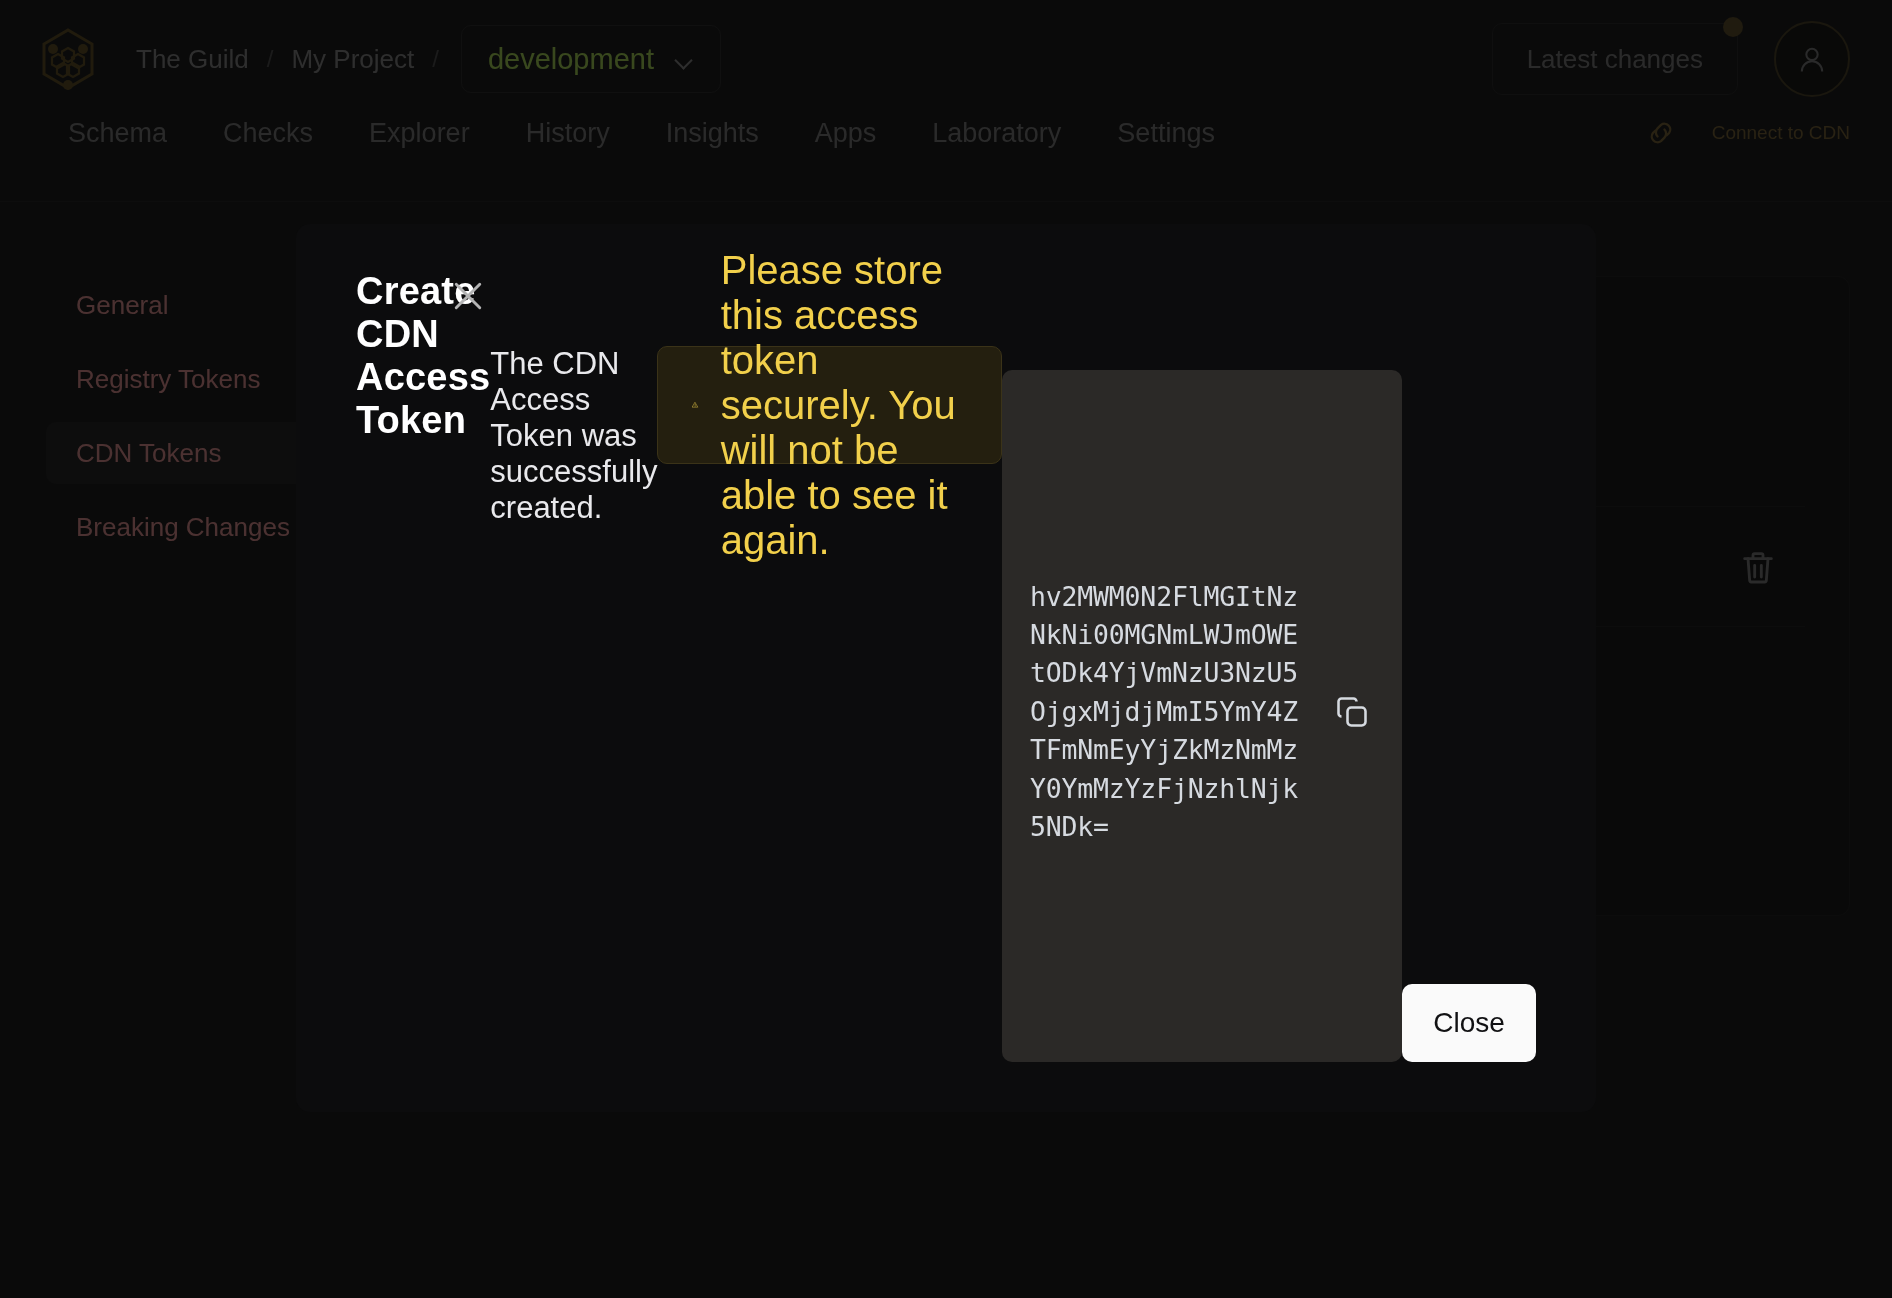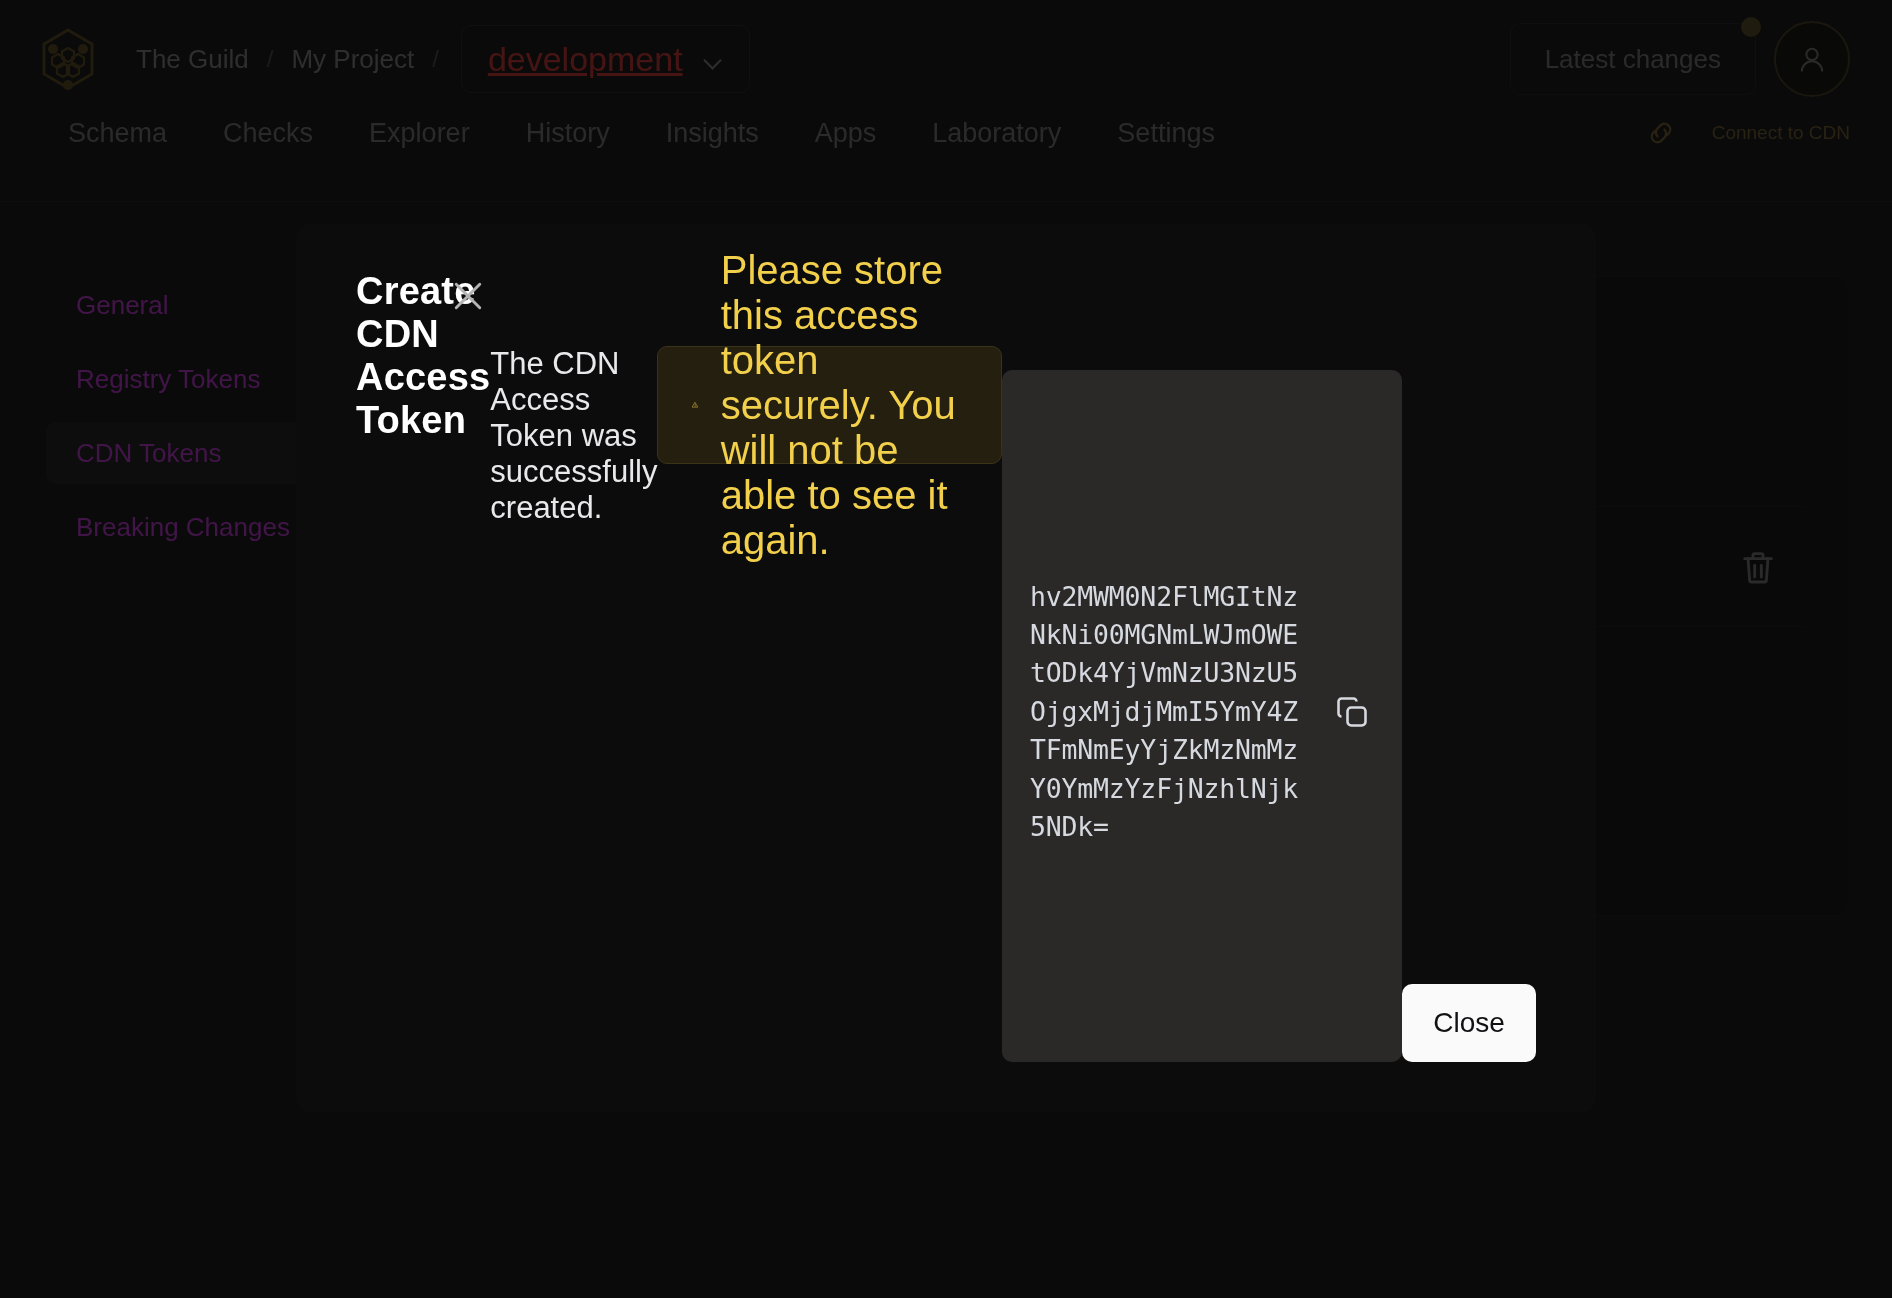--- a/index.html
+++ b/index.html
@@ -58,24 +58,23 @@
 
   .env-select {
     margin-left: 22px;
     height: 68px;
     border: 1px solid #363636;
     border-radius: 10px;
     display: flex;
     align-items: center;
     gap: 22px;
     padding: 0 26px;
-    color: #ef4444;
-    font-size: 34px;
+    color: #bef264;
+    font-size: 29px;
     background: transparent;
-    text-decoration: underline;
   }
   .chev {
     width: 18px;
     height: 11px;
     display: inline-block;
     position: relative;
   }
   .chev::before {
     content: "";
     position: absolute;
@@ -83,21 +82,21 @@
     width: 11px; height: 11px;
     border-right: 2px solid #9a9a9a;
     border-bottom: 2px solid #9a9a9a;
     transform: rotate(45deg);
   }
 
   .topbar-right {
     margin-left: auto;
     display: flex;
     align-items: center;
-    gap: 18px;
+    gap: 36px;
   }
 
   .latest-changes {
     position: relative;
     height: 72px;
     padding: 0 34px;
     border: 1px solid #323232;
     border-radius: 10px;
     display: flex;
     align-items: center;
@@ -169,21 +168,21 @@
     display: flex;
     flex-direction: column;
     gap: 12px;
   }
   .side-item {
     height: 62px;
     display: flex;
     align-items: center;
     padding: 0 30px;
     border-radius: 10px;
-    color: #d946ef;
+    color: #fca5a5;
     font-size: 26px;
     white-space: nowrap;
   }
   .side-item.active {
     background: #2c2c2c;
   }
 
   .settings-content {
     flex: 1;
     padding-left: 56px;

